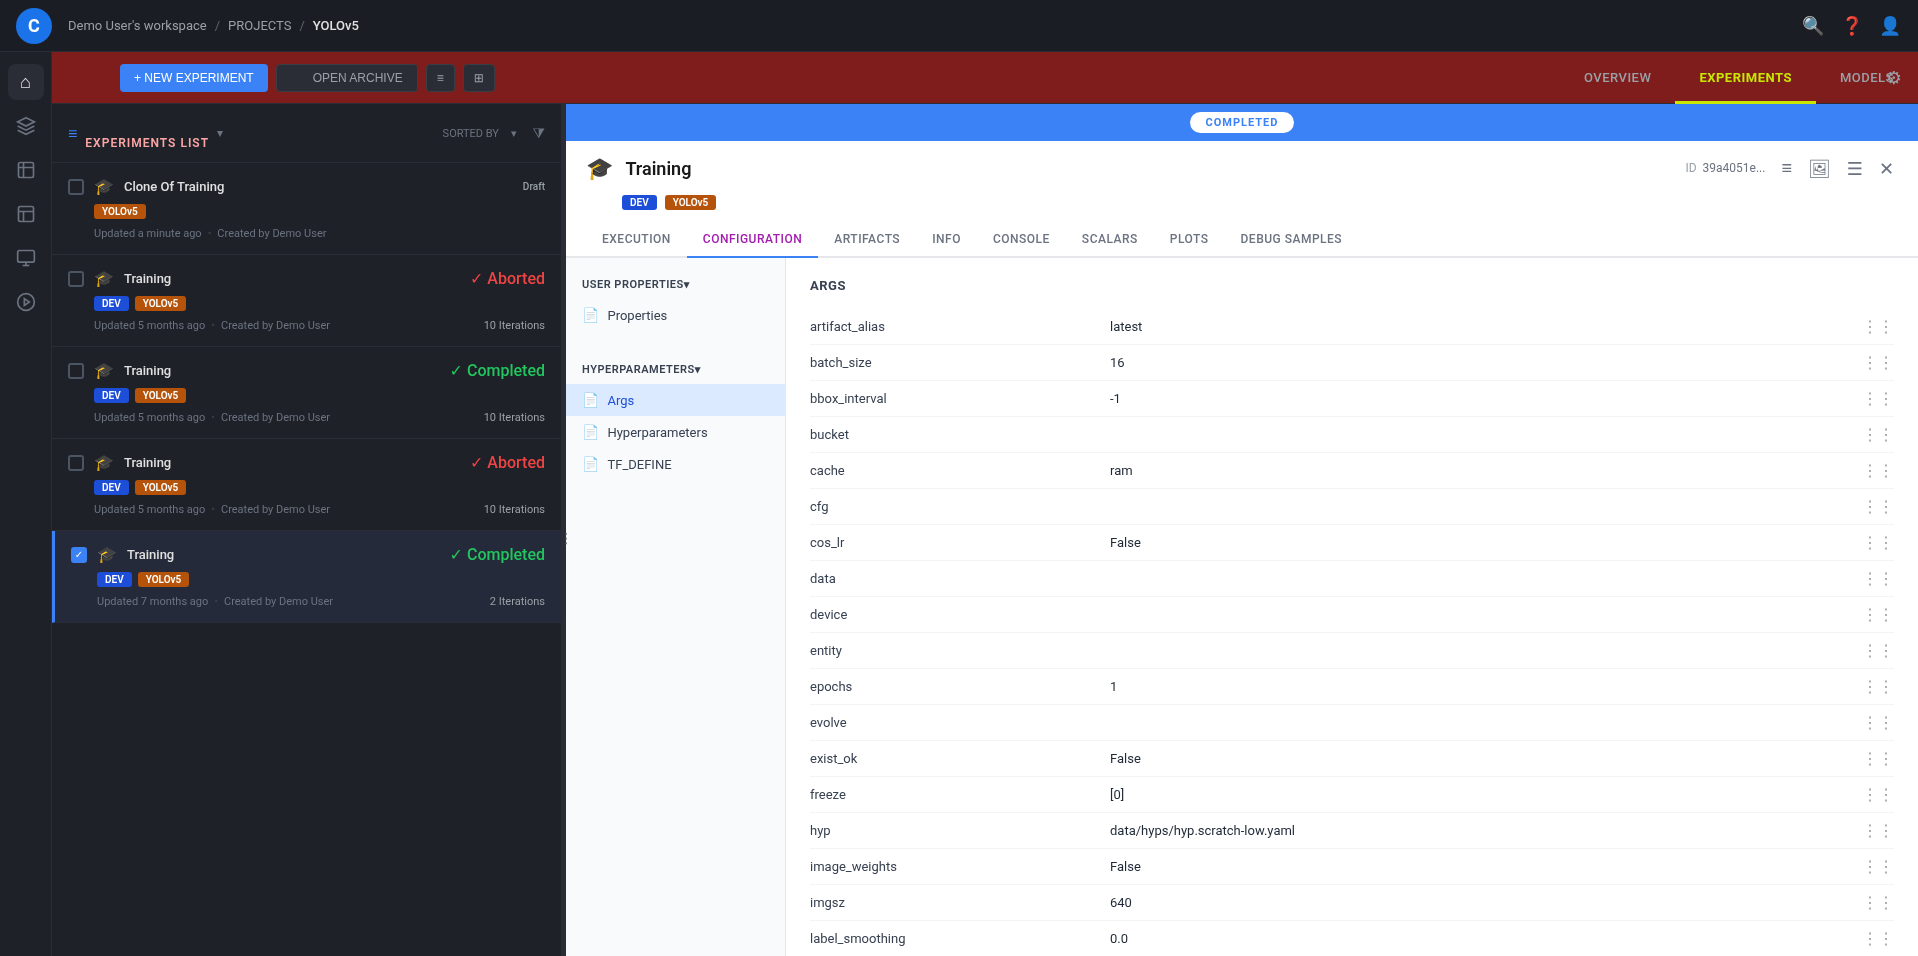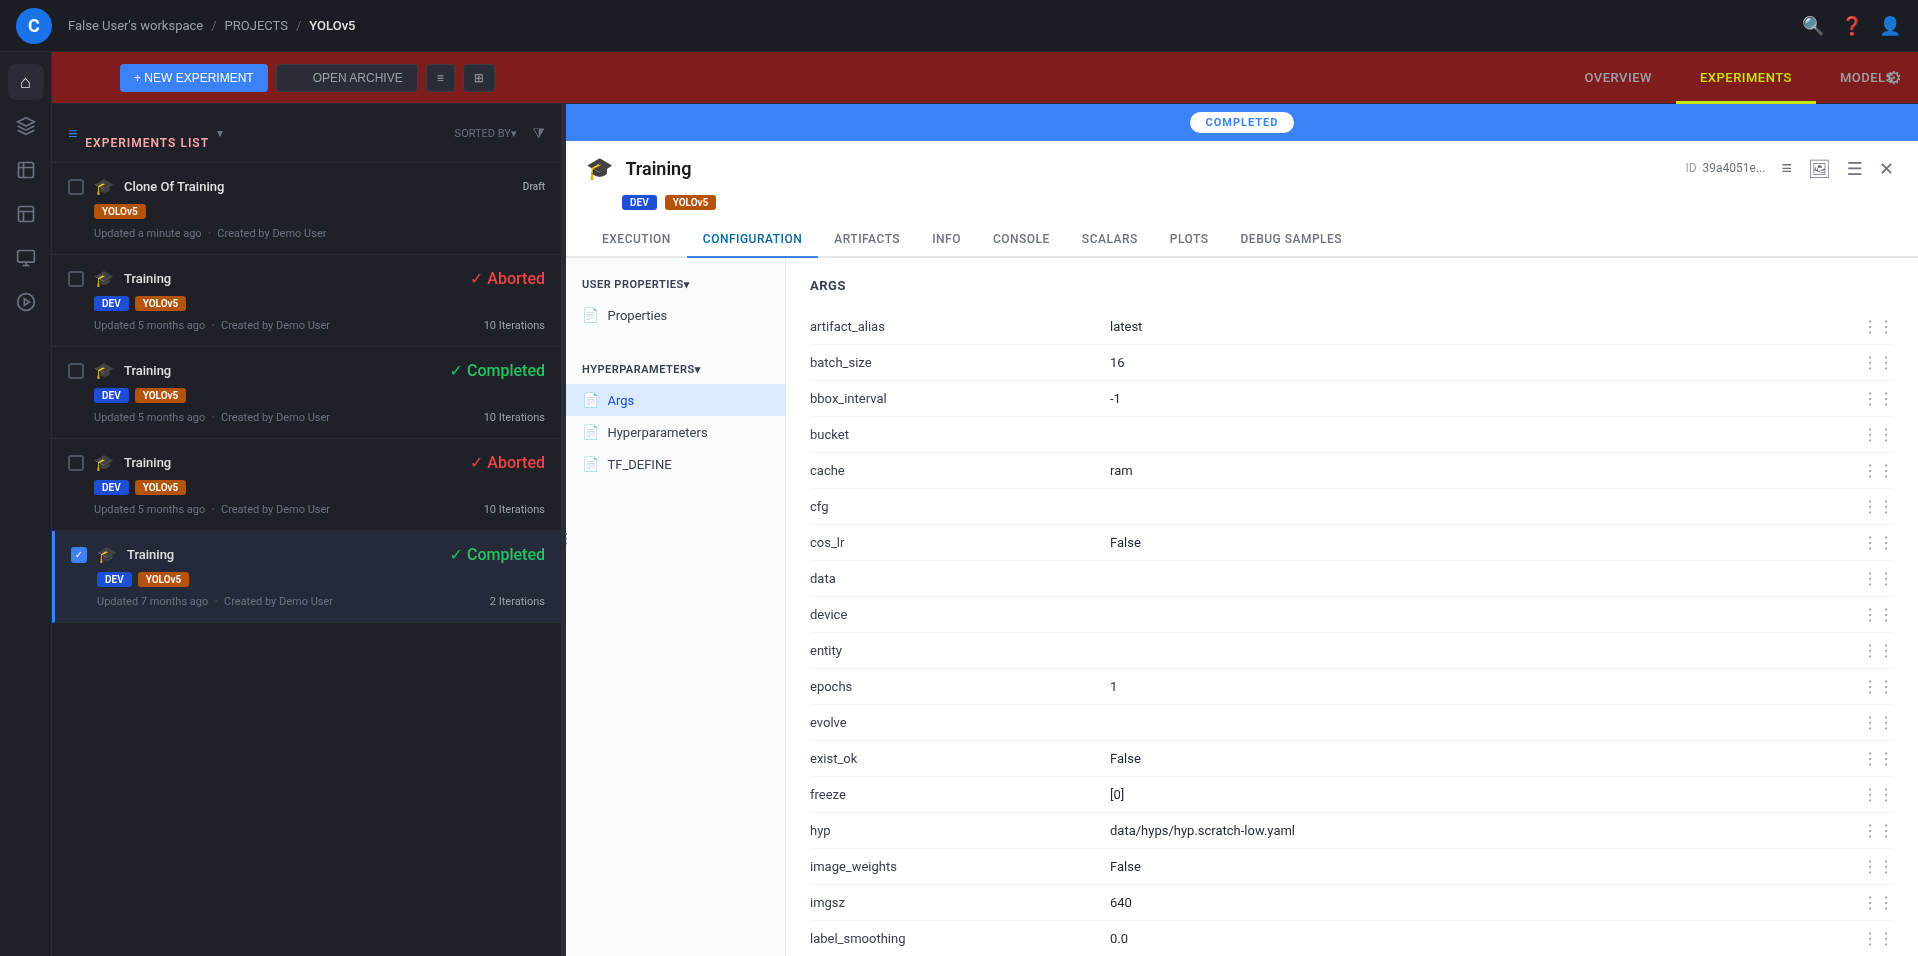--- a/index.html
+++ b/index.html
@@ -22,37 +22,37 @@
     .left-sidebar { width: 52px; background: #1e2128; border-right: 1px solid #2a2d35; display: flex; flex-direction: column; align-items: center; padding: 12px 0; gap: 8px; flex-shrink: 0; }
     .sidebar-icon { width: 36px; height: 36px; display: flex; align-items: center; justify-content: center; border-radius: 8px; cursor: pointer; color: #6b7280; font-size: 18px; }
     .sidebar-icon.active { background: #2a2d35; color: #e0e0e0; }
 
     
     .content-area { flex: 1; display: flex; flex-direction: column; overflow: hidden; }
 
     
     .nav-tabs-bar { display: flex; align-items: center; justify-content: flex-end; background: #7f1d1d; height: 52px; border-bottom: 1px solid #2a2d35; flex-shrink: 0; }
     .nav-tab { padding: 0 24px; height: 52px; display: flex; align-items: center; font-size: 13px; font-weight: 500; color: #9aa0a6; cursor: pointer; letter-spacing: 0.5px; position: relative; }
-    .nav-tab.active { color: #c8e600; }
+    .nav-tab.active { color: #c8e600; font-weight: bold; }
     .nav-tab.active::after { content: ''; position: absolute; bottom: 0; left: 0; right: 0; height: 3px; background: #c8e600; }
     .left-nav-actions { position: absolute; left: 68px; display: flex; gap: 8px; }
     .btn-action { display: flex; align-items: center; gap: 6px; padding: 6px 14px; border-radius: 4px; font-size: 12px; cursor: pointer; border: none; font-weight: 500; }
     .btn-new-exp { background: #3b82f6; color: white; }
     .btn-open-archive { background: #2a2d35; color: #9aa0a6; border: 1px solid #3a3d45; padding-left: 36px; }
     .btn-icon { background: #2a2d35; color: #9aa0a6; border: 1px solid #3a3d45; padding: 6px 10px; }
     .right-nav-items { position: absolute; right: 16px; display: flex; align-items: center; }
 
     
     .two-panel { display: flex; flex: 1; overflow: hidden; }
 
     
     .experiments-panel { width: 510px; background: #1e2128; border-right: 1px solid #2a2d35; display: flex; flex-direction: column; flex-shrink: 0; overflow: hidden; }
     .exp-list-header { display: flex; align-items: center; padding: 12px 16px; border-bottom: 1px solid #2a2d35; gap: 8px; }
     .exp-list-title { font-size: 12px; font-weight: 600; color: #fca5a5; letter-spacing: 1px; display: flex; align-items: center; gap: 6px; margin-top: 20px; }
-    .sorted-by { margin-left: auto; display: flex; align-items: center; gap: 0; font-size: 11px; color: #6b7280; cursor: pointer; }
+    .sorted-by { margin-left: auto; display: flex; align-items: center; gap: 12px; font-size: 11px; color: #6b7280; cursor: pointer; }
     .filter-icon { color: #6b7280; cursor: pointer; font-size: 14px; margin-left: 8px; }
     .exp-list { overflow-y: auto; flex: 1; }
 
     
     .exp-item { padding: 14px 16px; border-bottom: 1px solid #2a2d35; cursor: pointer; position: relative; }
     .exp-item.selected { background: #252a3a; border-left: 3px solid #3b82f6; }
     .exp-item-header { display: flex; align-items: center; gap: 10px; margin-bottom: 8px; }
     .exp-checkbox { width: 16px; height: 16px; border: 2px solid #4b5563; border-radius: 3px; flex-shrink: 0; cursor: pointer; display: flex; align-items: center; justify-content: center; }
     .exp-checkbox.checked { background: #3b82f6; border-color: #3b82f6; }
     .exp-icon { color: #6b7280; font-size: 16px; }
@@ -76,21 +76,21 @@
     .detail-title-row { display: flex; align-items: center; padding: 12px 20px; gap: 12px; }
     .detail-exp-icon { color: #3b82f6; font-size: 22px; }
     .detail-exp-name { font-size: 18px; font-weight: 600; color: #1a1a1a; flex: 1; }
     .detail-id { font-size: 12px; color: #6b7280; display: flex; align-items: center; gap: 6px; }
     .detail-id-label { color: #9aa0a6; }
     .detail-title-actions { display: flex; align-items: center; gap: 8px; margin-left: auto; }
     .detail-icon-btn { color: #6b7280; cursor: pointer; font-size: 18px; padding: 4px; }
     .detail-tags { padding: 0 20px 12px 56px; display: flex; gap: 8px; }
     .detail-tabs { display: flex; border-bottom: 2px solid #e5e7eb; padding: 0 20px; }
     .detail-tab { padding: 10px 16px; font-size: 12px; font-weight: 500; color: #6b7280; cursor: pointer; letter-spacing: 0.5px; position: relative; white-space: nowrap; }
-    .detail-tab.active { color: #0369a1; text-align: right; }
+    .detail-tab.active { color: #a21caf; text-align: right; }
     .detail-tab.active::after { content: ''; position: absolute; bottom: -2px; left: 0; right: 0; height: 2px; background: #3b82f6; }
 
     
     .detail-content { flex: 1; display: flex; overflow: hidden; }
     .detail-sidebar { width: 220px; background: #f9fafb; border-right: 1px solid #e5e7eb; overflow-y: auto; flex-shrink: 0; }
     .detail-sidebar-section { padding: 12px 0; }
     .detail-sidebar-section-header { display: flex; align-items: center; justify-content: flex-start; padding: 8px 16px; font-size: 11px; font-weight: 600; color: #374151; letter-spacing: 0.5px; cursor: pointer; }
     .detail-sidebar-item { display: flex; align-items: center; gap: 8px; padding: 8px 16px; font-size: 13px; color: #374151; cursor: pointer; }
     .detail-sidebar-item.active { background: #dbeafe; color: #1d4ed8; }
     .detail-sidebar-item-icon { color: #6b7280; font-size: 14px; }
@@ -114,21 +114,21 @@
     .draft-mark { color: #9aa0a6; font-size: 10px; }
   </style>
 </head>
 <body>
 
 <div class="topbar">
   <div class="topbar-logo">
     <span>C</span>
   </div>
   <div class="breadcrumb">
-    <span class="breadcrumb-link">False User's workspace</span>
+    <span class="breadcrumb-link">Demo User's workspace</span>
     <span class="breadcrumb-sep">/</span>
     <span class="breadcrumb-link">PROJECTS</span>
     <span class="breadcrumb-sep">/</span>
     <span class="breadcrumb-current">YOLOv5</span>
   </div>
   <div class="topbar-right">
     <span class="topbar-icon">🔍</span>
     <span class="topbar-icon">❓</span>
     <span class="topbar-icon">👤</span>
   </div>

